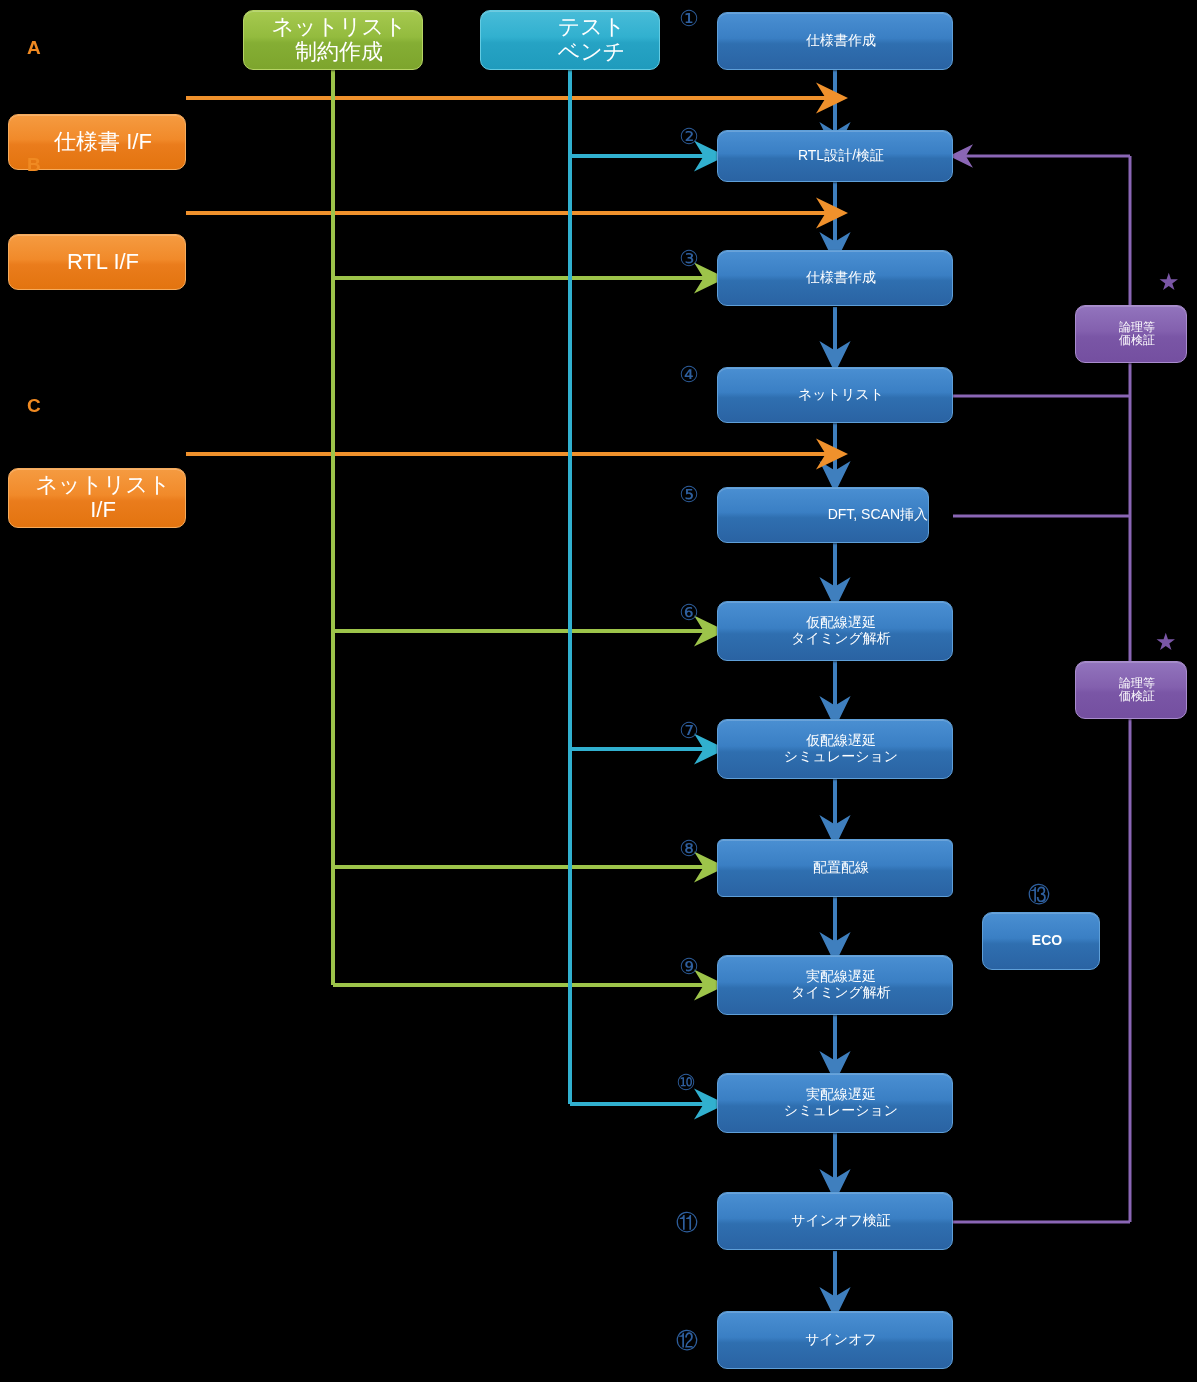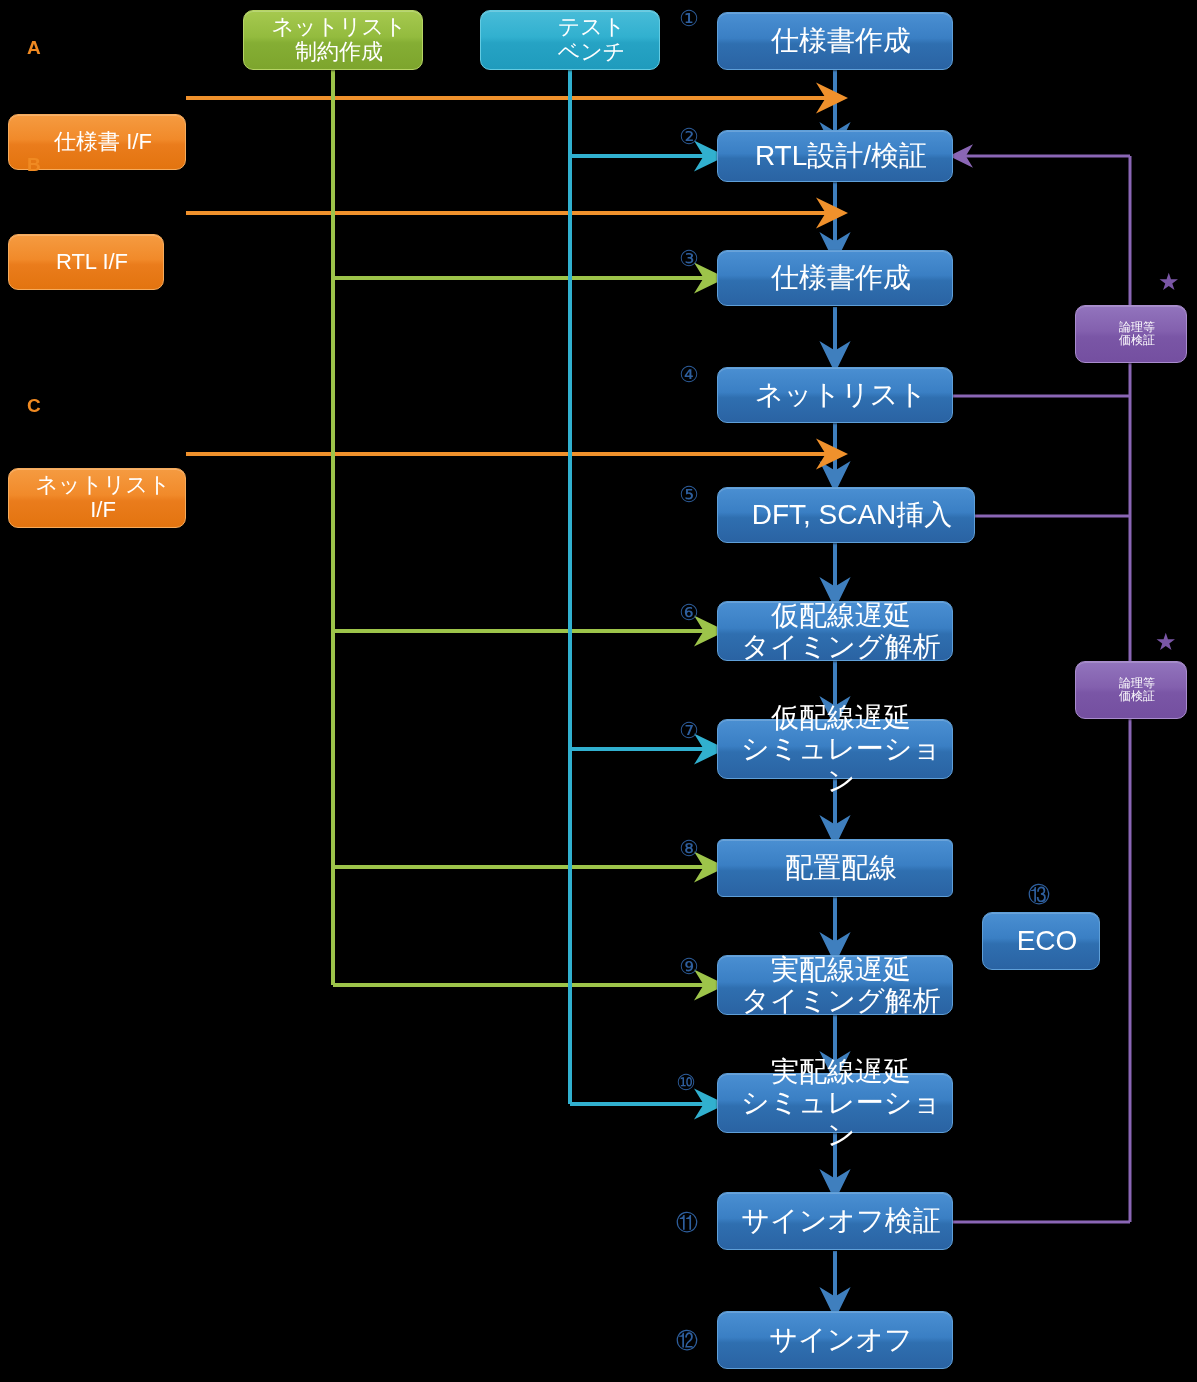--- a/index.html
+++ b/index.html
@@ -10,21 +10,21 @@
 
   .node{position:absolute;border-radius:10px;display:flex;align-items:center;
         justify-content:center;text-align:center;color:#fff;line-height:1.12;
         box-sizing:border-box;}
   .node span{display:block;width:100%;padding:0 6px;}
 
   .blue{
     background:linear-gradient(180deg,#4a8fd2 0%,#3a7fc4 45%,#2f6fb0 55%,#2a63a3 100%);
     border:1px solid #5f9fd8;
     box-shadow:0 1px 2px rgba(0,0,0,.6), inset 0 1px 0 rgba(255,255,255,.18);
-    font-size:28px;
+    font-size:14px;
   }
   .orange{
     background:linear-gradient(180deg,#f59b41 0%,#f18a2a 45%,#ea7c1c 55%,#e3740f 100%);
     border:1px solid #f6ab5c;
     box-shadow:0 1px 2px rgba(0,0,0,.6), inset 0 1px 0 rgba(255,255,255,.22);
     font-size:22px;
     margin-top:44px;
   }
   .green{
     background:linear-gradient(180deg,#a6c94f 0%,#93bb3e 45%,#85ae34 55%,#7da52d 100%);
@@ -138,21 +138,21 @@
   </div>
 
   <div class="sectlabel" style="left:27px;top:38px;">A</div>
   <div class="node orange" style="left:8px;top:70px;width:178px;height:56px;">
     <span>
       <span>仕様書 I/F</span>
     </span>
   </div>
 
   <div class="sectlabel" style="left:27px;top:155px;">B</div>
-  <div class="node orange" style="left:8px;top:190px;width:156px;height:56px;">
+  <div class="node orange" style="left:8px;top:190px;width:178px;height:56px;">
     <span>
       <span>RTL I/F</span>
     </span>
   </div>
 
   <div class="sectlabel" style="left:27px;top:396px;">C</div>
   <div class="node orange" style="left:8px;top:424px;width:178px;height:60px;">
     <span>
       <span>ネットリスト</span>
       <span>I/F</span>
@@ -181,21 +181,21 @@
   </div>
 
   <div class="num" style="left:679px;top:364px;">④</div>
   <div class="node blue" style="left:717px;top:367px;width:236px;height:56px;">
     <span>
         <span>ネットリスト</span>
       </span>
   </div>
 
   <div class="num" style="left:679px;top:484px;">⑤</div>
-  <div class="node blue" style="left:717px;top:487px;width:258px;height:56px;">
+  <div class="node blue" style="left:717px;top:487px;width:212px;height:56px;text-align:right;">
     <span>
         <span>DFT, SCAN挿入</span>
       </span>
   </div>
 
   <div class="num" style="left:679px;top:602px;">⑥</div>
   <div class="node blue" style="left:717px;top:601px;width:236px;height:60px;">
     <span>
       <span>仮配線遅延</span>
       <span>タイミング解析</span>
@@ -241,21 +241,21 @@
   </div>
 
   <div class="num" style="left:676px;top:1330px;">⑫</div>
   <div class="node blue" style="left:717px;top:1311px;width:236px;height:58px;">
     <span>
         <span>サインオフ</span>
       </span>
   </div>
 
   <div class="num" style="left:1028px;top:884px;">⑬</div>
-  <div class="node blue" style="left:982px;top:912px;width:118px;height:58px;">
+  <div class="node blue" style="left:982px;top:912px;width:118px;height:58px;font-weight:bold;">
     <span>
         <span>ECO</span>
       </span>
   </div>
 
   <div class="star" style="left:1158px;top:270px;">★</div>
   <div class="node purple" style="left:1075px;top:305px;width:112px;height:58px;">
     <span>
       <span>論理等</span>
       <span>価検証</span>

